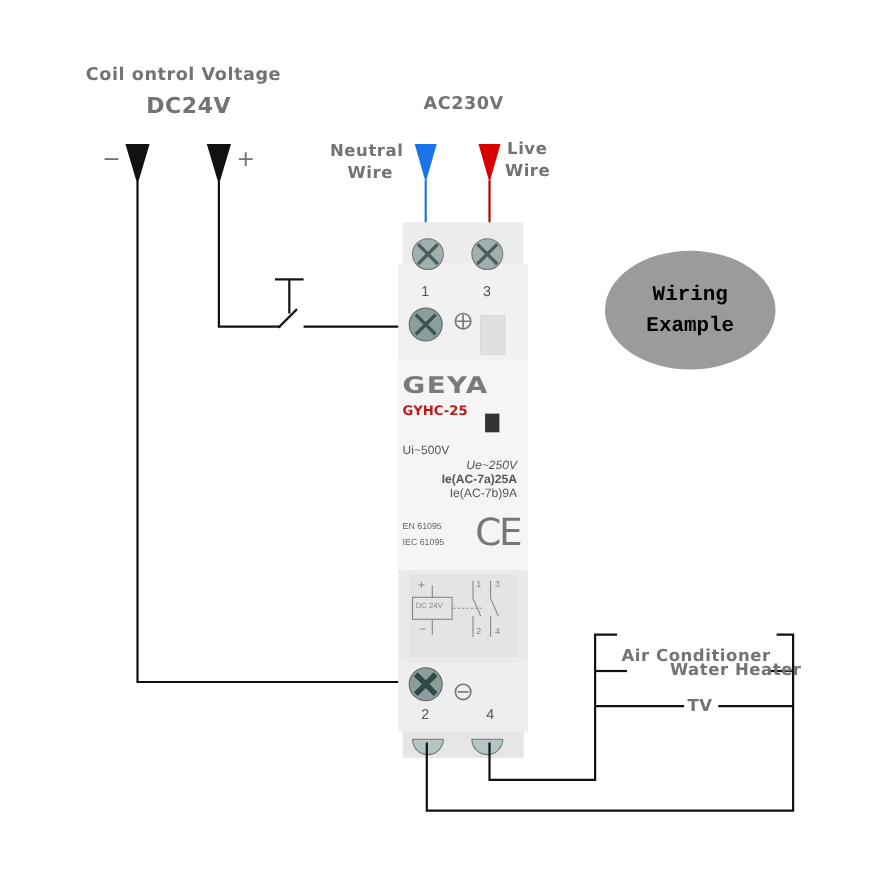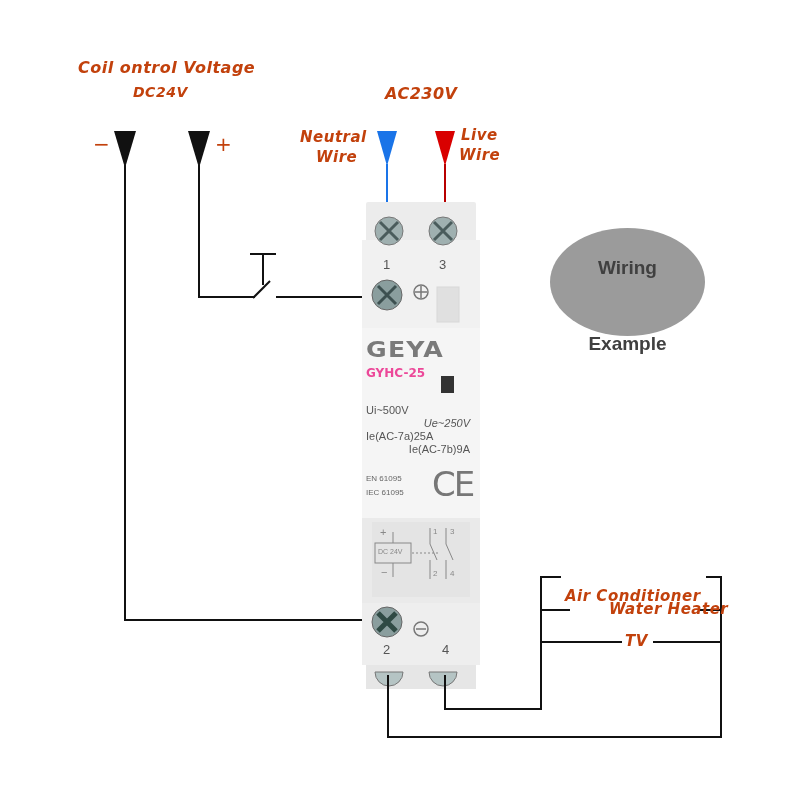--- a/index.html
+++ b/index.html
@@ -1,22 +1,22 @@
 <!DOCTYPE html>
 <html><head>
 <meta charset="utf-8">
 <style>
   html,body{margin:0;padding:0;background:#fff;}
   body{width:800px;height:800px;position:relative;overflow:hidden;font-family:"DejaVu Sans","Liberation Sans",sans-serif;}
   .abs{position:absolute;}
-  .lbl{font-weight:bold;color:#c2410c;font-size:15px;letter-spacing:0.5px;white-space:nowrap;font-style:italic;}
+  .lbl{font-weight:bold;color:#737373;font-size:15px;letter-spacing:0.5px;white-space:nowrap;}
   svg{position:absolute;left:0;top:0;}
   .dev-text{font-family:"Liberation Sans",sans-serif;color:#555;font-size:11px;}
   .bubble{position:absolute;left:550px;top:228px;width:155px;height:108px;border-radius:50%;background:#9b9b9b;display:flex;flex-direction:column;align-items:center;justify-content:center;}
-  .bubble span{color:#404040;font-weight:bold;font-size:19px;line-height:28px;font-family:Liberation Sans, sans-serif;margin-top:48px;}
+  .bubble span{color:#000000;font-weight:bold;font-size:19px;line-height:28px;font-family:Liberation Mono, monospace;}
 </style>
 </head>
 <body>
 
 <svg width="800" height="800">
 
   <polygon points="114,131 136,131 125,168" fill="#111"></polygon>
   <polygon points="188,131 210,131 199,168" fill="#111"></polygon>
 
   <polyline points="125,165 125,620 385,620" fill="none" stroke="#111" stroke-width="2"></polyline>
@@ -92,51 +92,51 @@
 
   <polyline points="445,675 445,709 541,709 541,577 561,577" fill="none" stroke="#111" stroke-width="2"></polyline>
   <polyline points="388,675 388,737 721,737 721,577 706,577" fill="none" stroke="#111" stroke-width="2"></polyline>
   <line x1="541" y1="610" x2="570" y2="610" stroke="#111" stroke-width="2"></line>
   <line x1="700" y1="610" x2="721" y2="610" stroke="#111" stroke-width="2"></line>
   <line x1="541" y1="642" x2="622" y2="642" stroke="#111" stroke-width="2"></line>
   <line x1="653" y1="642" x2="721" y2="642" stroke="#111" stroke-width="2"></line>
 </svg>
 
 <div class="abs lbl" style="left:78px;top:58px;font-size:16px;">Coil ontrol Voltage</div>
-<div class="abs lbl" style="left:133px;top:84px;font-size:14px;">DC24V</div>
+<div class="abs lbl" style="left:133px;top:84px;font-size:20px;">DC24V</div>
 <div class="abs lbl" style="left:93px;top:132px;font-size:20px;font-weight:normal;">−</div>
 <div class="abs lbl" style="left:215px;top:132px;font-size:20px;font-weight:normal;">+</div>
 
 <div class="abs lbl" style="left:385px;top:84px;font-size:16px;">AC230V</div>
 <div class="abs lbl" style="left:300px;top:128px;">Neutral</div>
 <div class="abs lbl" style="left:316px;top:148px;">Wire</div>
 <div class="abs lbl" style="left:461px;top:126px;">Live</div>
 <div class="abs lbl" style="left:459px;top:146px;">Wire</div>
 
 <div class="bubble">
   <span>Wiring</span>
   <span>Example</span>
 </div>
 
 <div class="abs dev-text" style="left:383px;top:257px;font-size:13px;">1</div>
 <div class="abs dev-text" style="left:439px;top:257px;font-size:13px;">3</div>
 
 <div class="abs" style="left:366px;top:338px;font-family:'DejaVu Sans',sans-serif;font-size:21px;font-weight:bold;color:#7a7a7a;letter-spacing:1px;transform:scaleX(1.2);transform-origin:left;">GEYA</div>
-<div class="abs" style="left:366px;top:366px;font-family:'DejaVu Sans',sans-serif;font-size:12px;font-weight:bold;color:#ec4899;">GYHC-25</div>
+<div class="abs" style="left:366px;top:366px;font-family:'DejaVu Sans',sans-serif;font-size:12px;font-weight:bold;color:#b91c1c;">GYHC-25</div>
 
 <div class="abs dev-text" style="left:366px;top:404px;width:104px;line-height:13px;">
   <div style="display:flex;justify-content:flex-start;">
       <span>Ui~</span>
       <span>500V</span>
     </div>
   <div style="display:flex;justify-content:flex-end;font-style:italic;">
       <span>Ue~</span>
       <span>250V</span>
     </div>
-  <div style="display:flex;justify-content:flex-start;">
+  <div style="display:flex;justify-content:flex-end;font-weight:bold;">
       <span>Ie(AC-7a)</span>
       <span>25A</span>
     </div>
   <div style="display:flex;justify-content:flex-end;">
       <span>Ie(AC-7b)</span>
       <span>9A</span>
     </div>
 </div>
 
 <div class="abs dev-text" style="left:366px;top:474px;font-size:8px;color:#666;">EN 61095</div>

